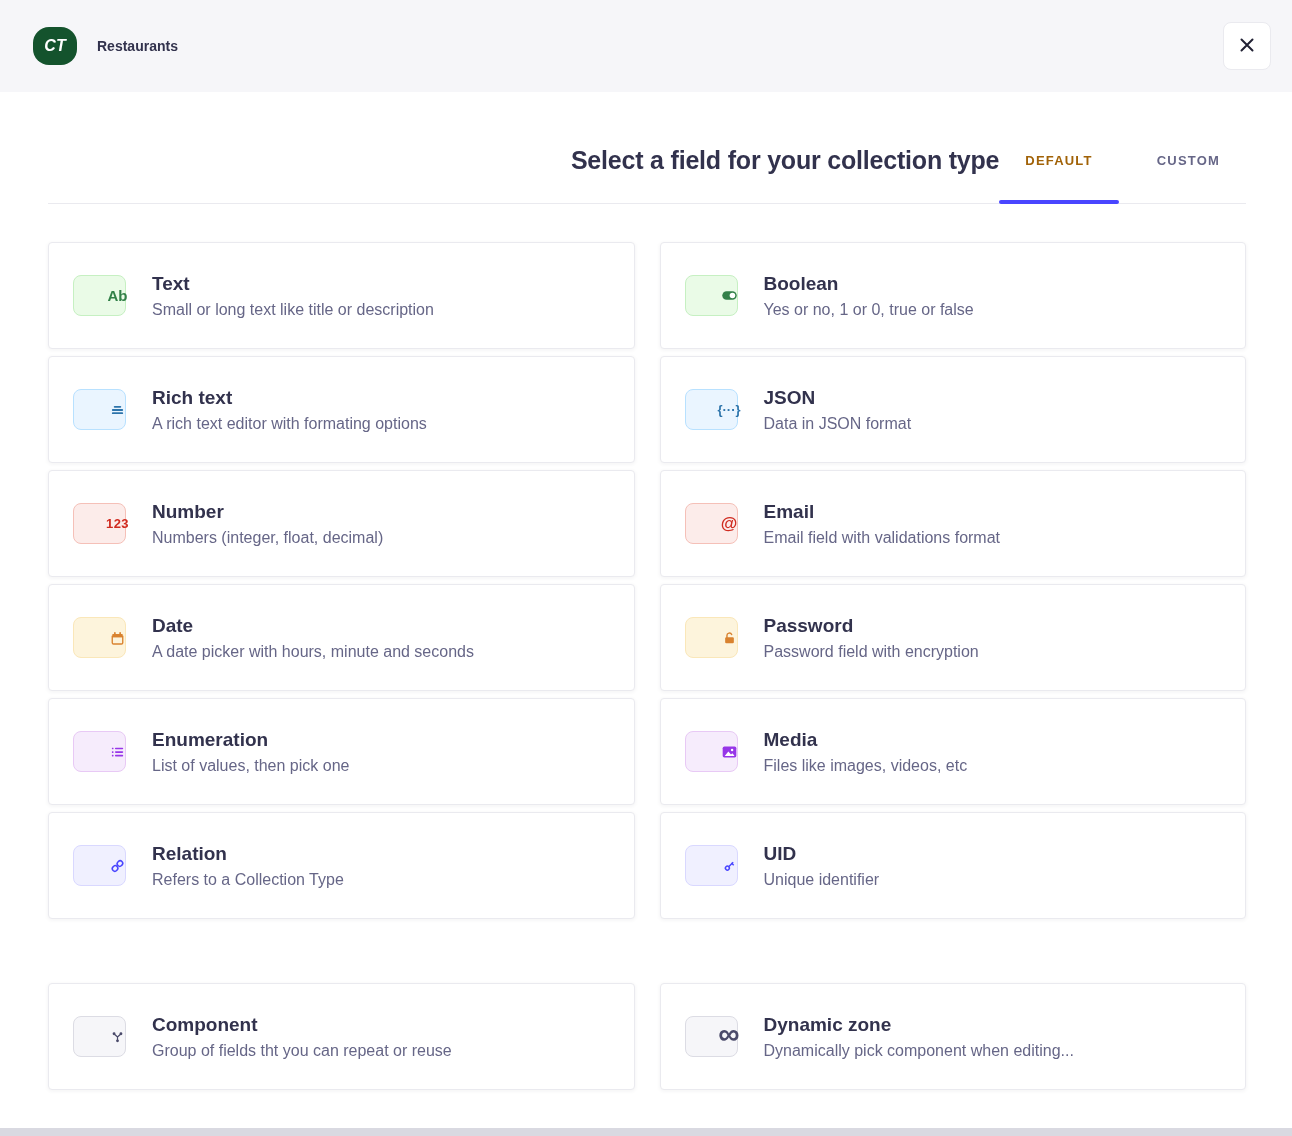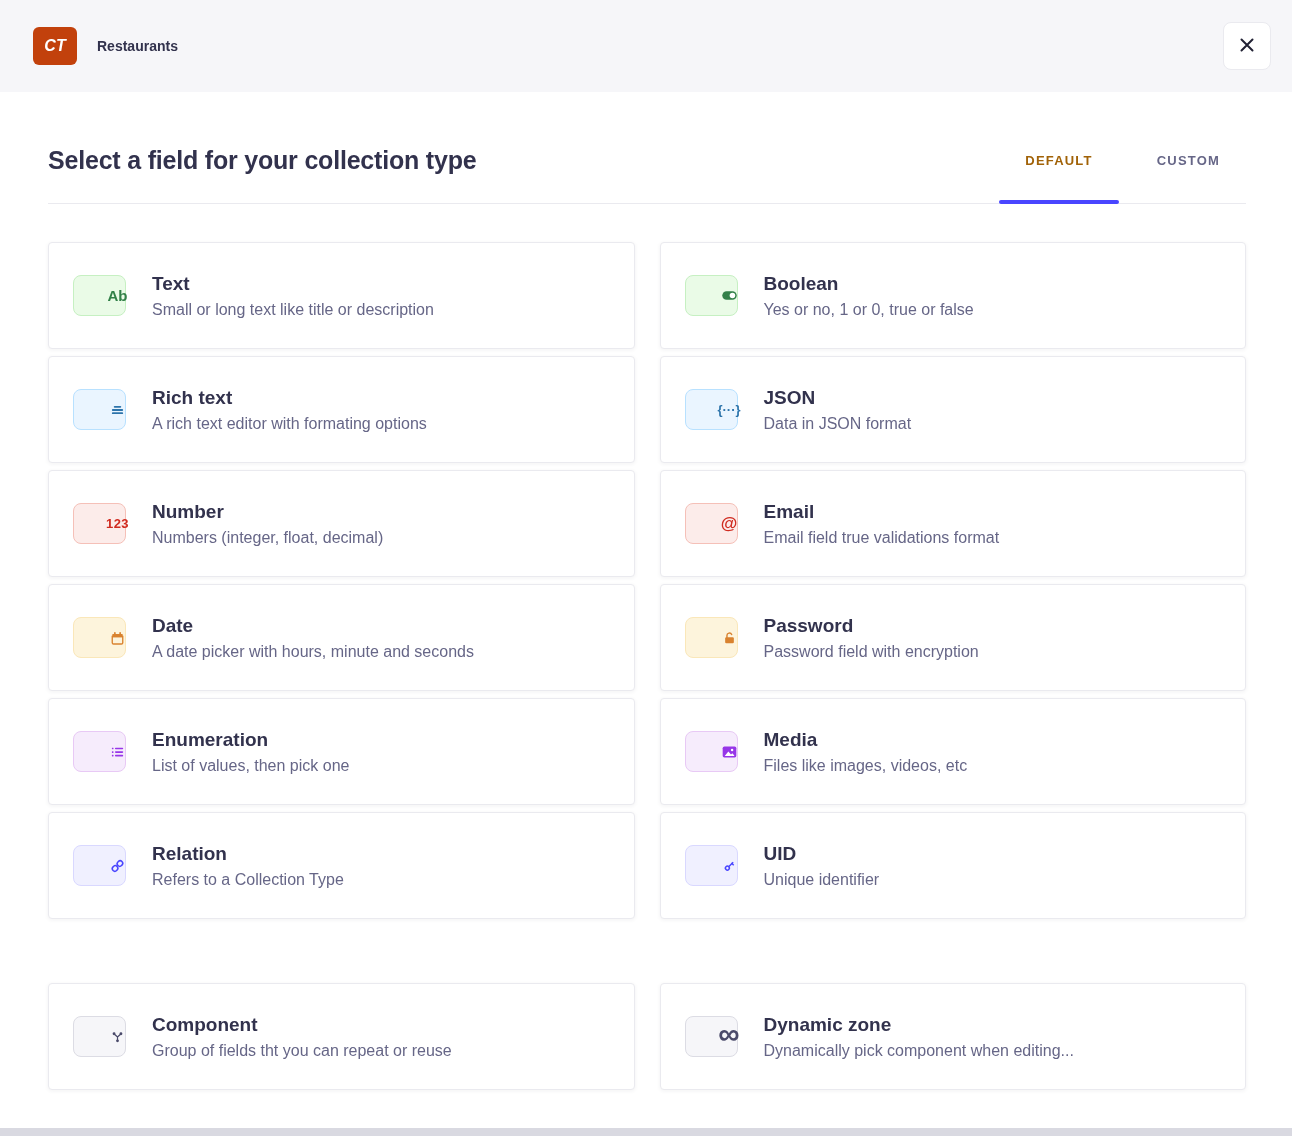--- a/index.html
+++ b/index.html
@@ -16,22 +16,22 @@
   
   .modal-header {
     height: 92px;
     background: #f6f6f9;
     display: flex;
     align-items: center;
     padding: 0 21px 0 33px;
   }
   .ct-badge {
     width: 44px; height: 38px;
-    background: #c2410c;
-    border-radius: 6px;
+    background: #14532d;
+    border-radius: 16px;
     color: #ffffff;
     font-weight: 700;
     font-style: italic;
     font-size: 16px;
     display: flex; align-items: center; justify-content: center;
     flex: none;
   }
   .header-title {
     margin-left: 20px;
     font-size: 14px;
@@ -49,21 +49,21 @@
     color: #212134;
     flex: none;
   }
 
   
   .content { padding: 0 46px 0 48px; }
 
   .heading-row {
     margin-top: 54px;
     display: flex;
-    justify-content: space-between;
+    justify-content: flex-end;
     align-items: center;
     border-bottom: 1px solid #eaeaef;
     padding-bottom: 28px;
   }
   .page-heading {
     font-size: 25px;
     line-height: 29px;
     font-weight: 700;
     color: #32324d;
     letter-spacing: -0.2px;
@@ -236,21 +236,21 @@
         <div class="card-desc">Numbers (integer, float, decimal)</div>
       </div>
     </div>
 
     <div class="card c-red">
       <div class="badge">
         <span class="glyph g-at">@</span>
       </div>
       <div class="card-text">
         <div class="card-title">Email</div>
-        <div class="card-desc">Email field true validations format</div>
+        <div class="card-desc">Email field with validations format</div>
       </div>
     </div>
 
     <div class="card c-yellow">
       <div class="badge">
         <svg width="22" height="22" viewBox="0 0 20 20">
             <g fill="currentColor">
               <rect x="5.4" y="2" width="2.2" height="4" rx="1"></rect>
               <rect x="12.4" y="2" width="2.2" height="4" rx="1"></rect>
               <rect x="3" y="4.8" width="14" height="4.2" rx="1"></rect>

